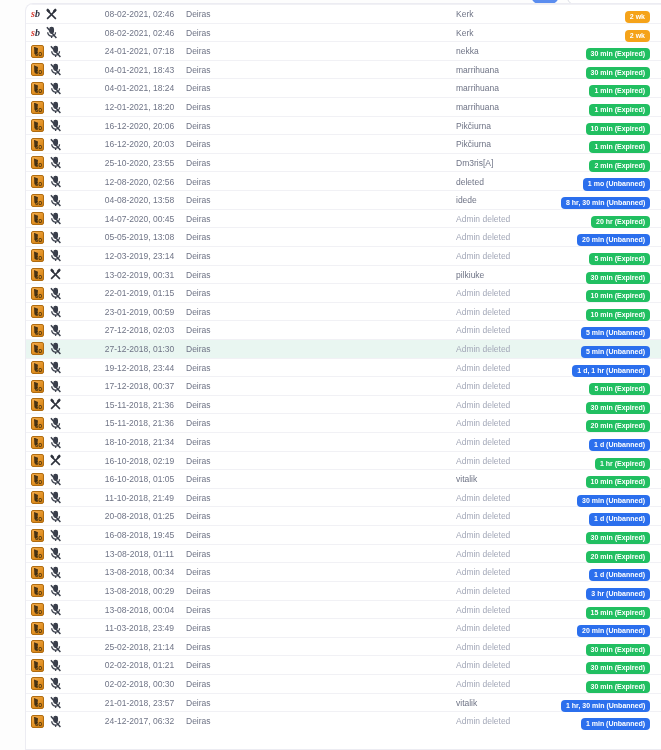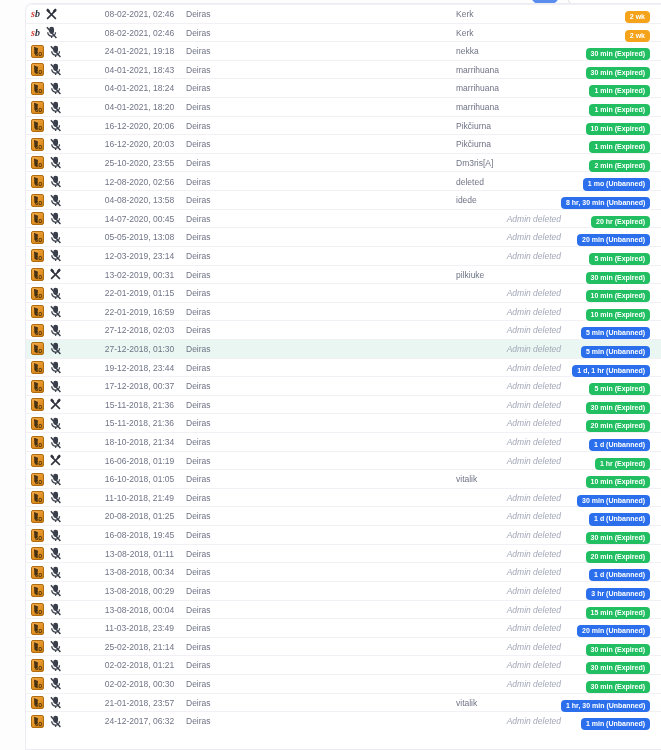--- a/index.html
+++ b/index.html
@@ -28,21 +28,21 @@
     align-items:center; width:100%;
   }
   .thead { height:21px; }
   .thead .cell { font-size:8.5px; font-weight:700; color:#3f4254; letter-spacing:.2px; }
   .row { height:18.62px; border-top:1px solid #f1f1f5; }
   .row.hl { background:#e9f6f1; }
   .c-date { text-align:center; }
   .c-len  { text-align:right; padding-right:11px; }
   .cell.c-len { padding-right:14px; }
   .txt { font-size:8.5px; color:#6f7486; font-weight:500; }
-  .admin-deleted { font-style:italic; color:#a3a8b8; font-weight:400;text-align:right; }
+  .admin-deleted { color:#a3a8b8; font-weight:400; }
   .c-mod { display:flex; align-items:center; gap:5px; }
   
   .sb-icon { font:italic 700 10px "Liberation Serif", serif; color:#2c3040; line-height:1; }
   .sb-icon .s { color:#d63a2f; }
   .csgo-icon {
     width:13px; height:13px; border-radius:2px; flex:0 0 13px;
     background:linear-gradient(145deg,#f3ac4b 0%,#e08f22 60%,#c77a14 100%);
     border:1px solid #b06c10; position:relative; overflow:hidden;
   }
   .csgo-icon::before {
@@ -123,21 +123,21 @@
               <svg width="13" height="13" viewBox="0 0 24 24">
                 <g fill="none" stroke="#3a3f4b" stroke-width="2.4">
                   <rect x="9" y="2.5" width="6.5" height="11" rx="3.2" fill="#3a3f4b"></rect>
                   <path d="M5 11.5a7.2 7.2 0 0 0 14.4 0"></path>
                   <line x1="12.2" y1="18.5" x2="12.2" y2="22"></line>
                   <line x1="3.5" y1="2.5" x2="21" y2="22" stroke-width="2.8"></line>
                 </g>
               </svg>
             </span>
     </div>
-    <div class="txt c-date">24-01-2021, 19:18</div>
+    <div class="txt c-date">24-01-2021, 07:18</div>
     <div class="txt">Deiras</div>
     <div class="txt c-admin">nekka</div>
     <div class="c-len"><span class="badge expired">30 min (Expired)</span></div>
   </div>
 
   <div class="grid-row row">
     <div></div>
     <div class="c-mod">
       <span class="csgo-icon"></span>
       <span class="type-icon">
@@ -186,21 +186,21 @@
               <svg width="13" height="13" viewBox="0 0 24 24">
                 <g fill="none" stroke="#3a3f4b" stroke-width="2.4">
                   <rect x="9" y="2.5" width="6.5" height="11" rx="3.2" fill="#3a3f4b"></rect>
                   <path d="M5 11.5a7.2 7.2 0 0 0 14.4 0"></path>
                   <line x1="12.2" y1="18.5" x2="12.2" y2="22"></line>
                   <line x1="3.5" y1="2.5" x2="21" y2="22" stroke-width="2.8"></line>
                 </g>
               </svg>
             </span>
     </div>
-    <div class="txt c-date">04-01-2021, 18:20</div>
+    <div class="txt c-date">12-01-2021, 18:20</div>
     <div class="txt">Deiras</div>
     <div class="txt c-admin">marrihuana</div>
     <div class="c-len"><span class="badge expired">1 min (Expired)</span></div>
   </div>
 
   <div class="grid-row row">
     <div></div>
     <div class="c-mod">
       <span class="csgo-icon"></span>
       <span class="type-icon">
@@ -417,21 +417,21 @@
               <svg width="13" height="13" viewBox="0 0 24 24">
                 <g fill="none" stroke="#3a3f4b" stroke-width="2.4">
                   <rect x="9" y="2.5" width="6.5" height="11" rx="3.2" fill="#3a3f4b"></rect>
                   <path d="M5 11.5a7.2 7.2 0 0 0 14.4 0"></path>
                   <line x1="12.2" y1="18.5" x2="12.2" y2="22"></line>
                   <line x1="3.5" y1="2.5" x2="21" y2="22" stroke-width="2.8"></line>
                 </g>
               </svg>
             </span>
     </div>
-    <div class="txt c-date">22-01-2019, 16:59</div>
+    <div class="txt c-date">23-01-2019, 00:59</div>
     <div class="txt">Deiras</div>
     <div class="txt c-admin admin-deleted">Admin deleted</div>
     <div class="c-len"><span class="badge expired">10 min (Expired)</span></div>
   </div>
 
   <div class="grid-row row">
     <div></div>
     <div class="c-mod">
       <span class="csgo-icon"></span>
       <span class="type-icon">
@@ -585,21 +585,21 @@
               <svg width="13" height="13" viewBox="0 0 24 24">
                 <g stroke="#2e323c" stroke-width="3" stroke-linecap="square">
                   <line x1="5.5" y1="5.5" x2="19" y2="19"></line>
                   <line x1="18.5" y1="5.5" x2="5" y2="19"></line>
                 </g>
                 <rect x="2.5" y="2.5" width="7" height="4.5" rx="1" fill="#2e323c" transform="rotate(45 6 4.75)"></rect>
                 <rect x="14.5" y="2.5" width="7" height="4.5" rx="1" fill="#2e323c" transform="rotate(-45 18 4.75)"></rect>
               </svg>
             </span>
     </div>
-    <div class="txt c-date">16-06-2018, 01:19</div>
+    <div class="txt c-date">16-10-2018, 02:19</div>
     <div class="txt">Deiras</div>
     <div class="txt c-admin admin-deleted">Admin deleted</div>
     <div class="c-len"><span class="badge expired">1 hr (Expired)</span></div>
   </div>
 
   <div class="grid-row row">
     <div></div>
     <div class="c-mod">
       <span class="csgo-icon"></span>
       <span class="type-icon">

